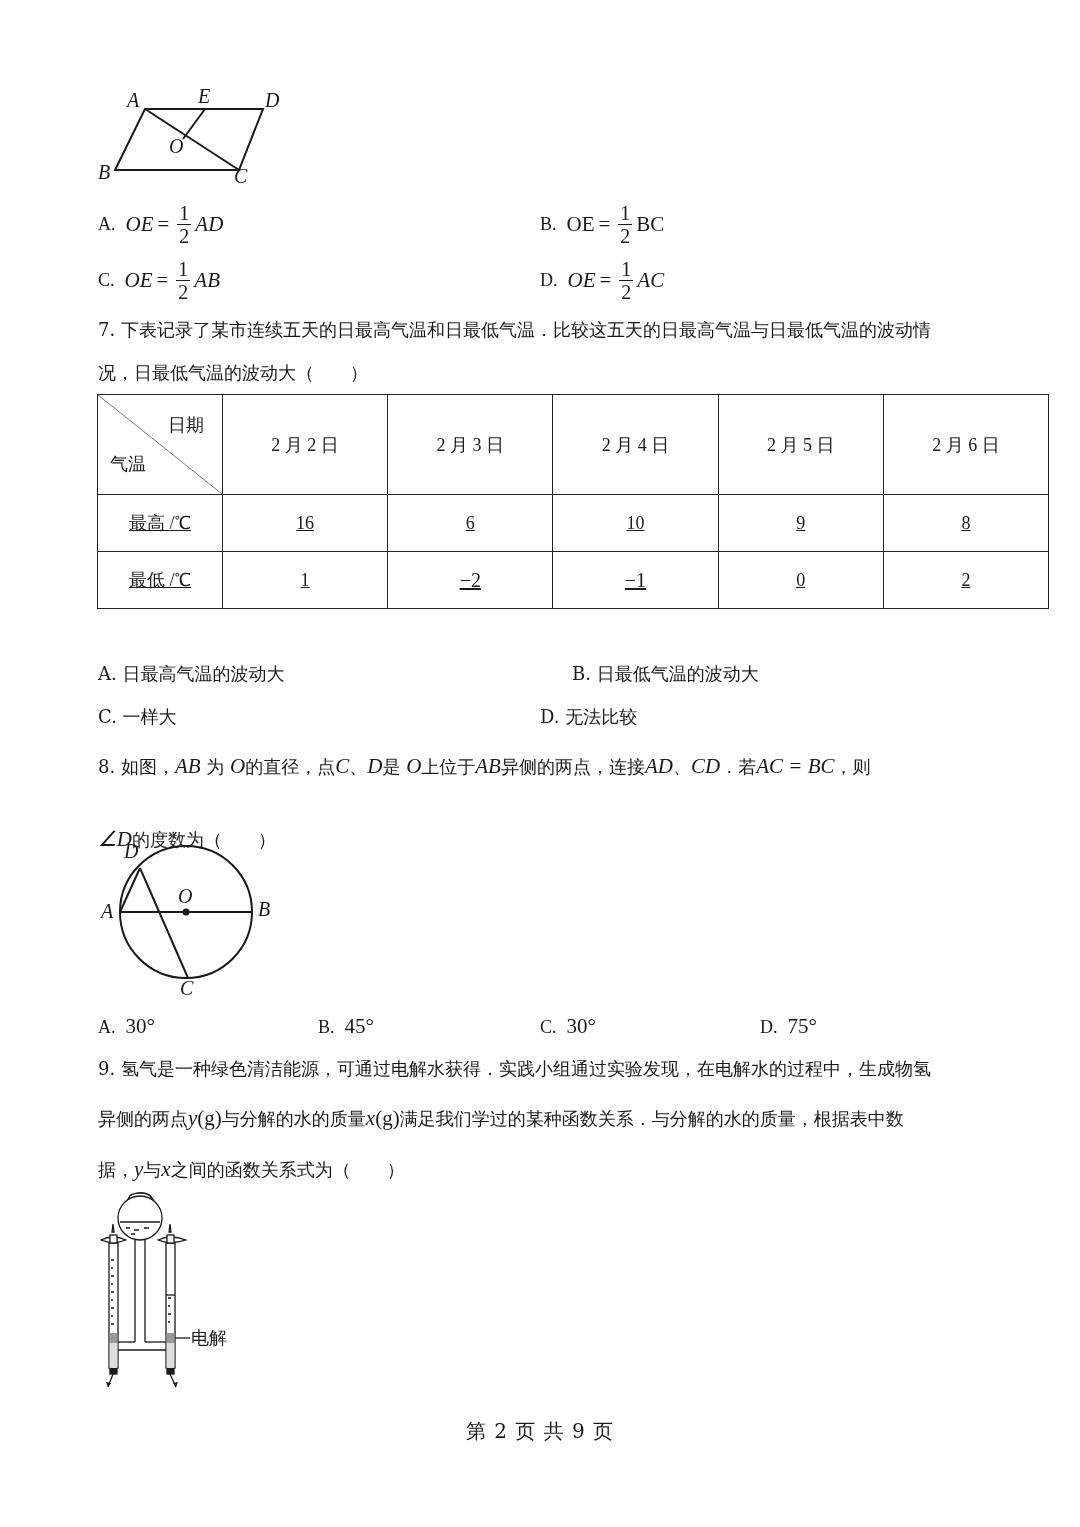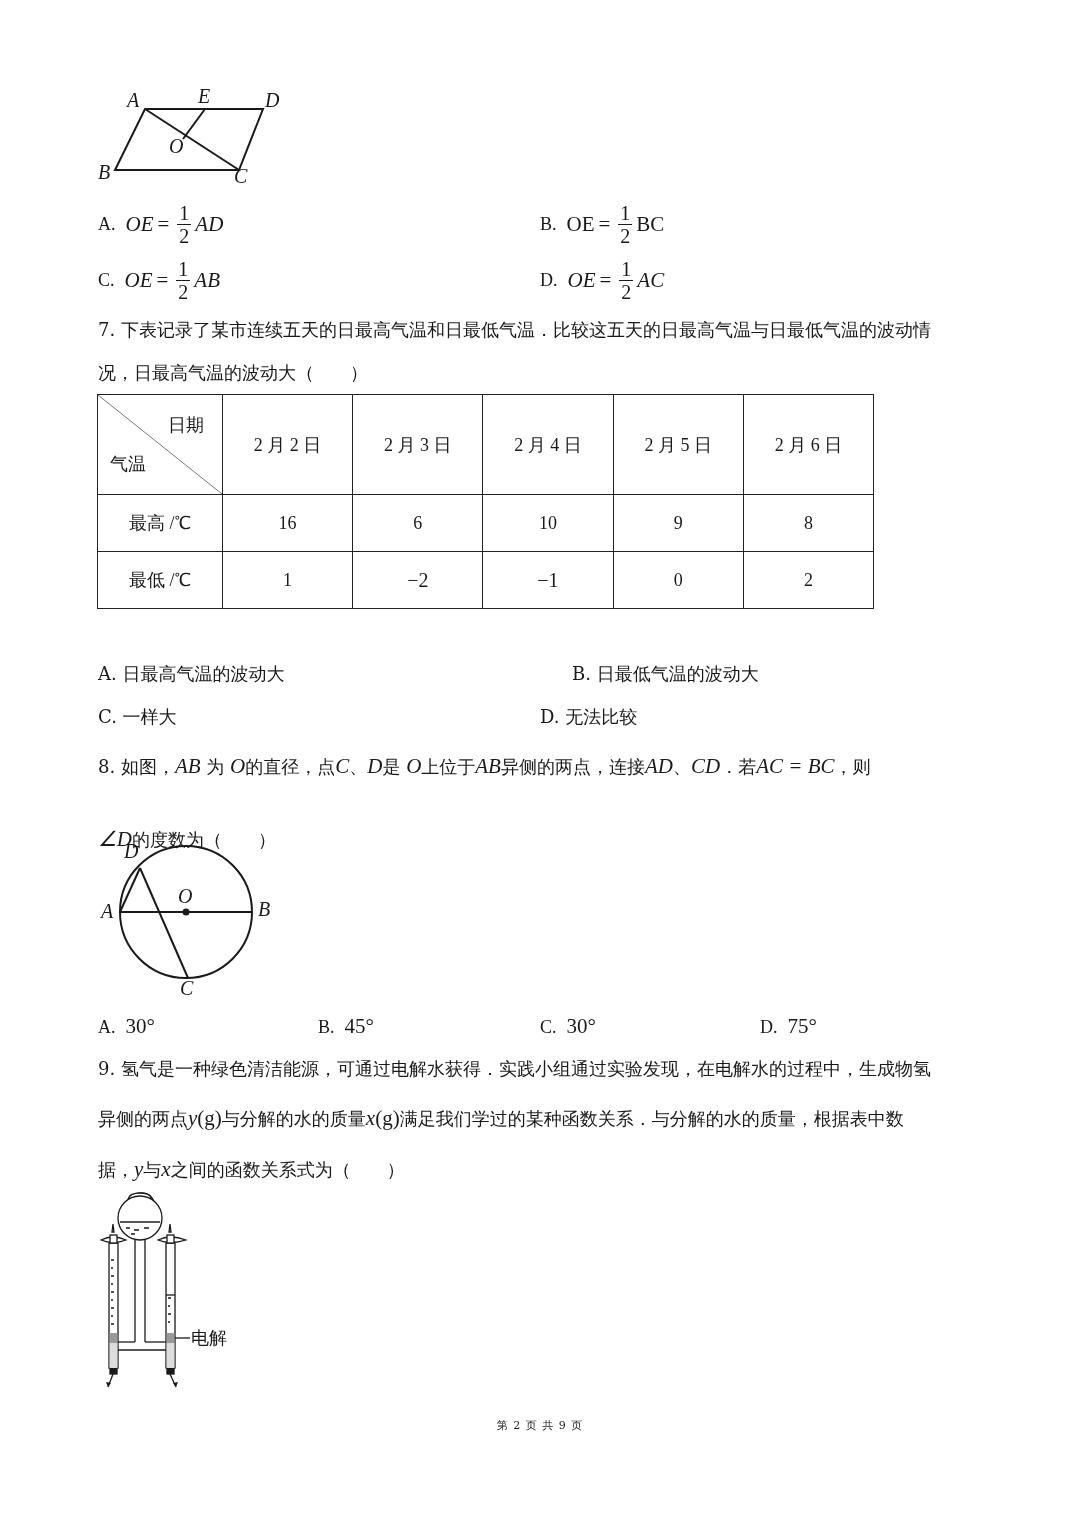--- a/index.html
+++ b/index.html
@@ -20,29 +20,29 @@
     vertical-align: middle; margin: 0 4px;
     font-family: "Liberation Serif", serif; font-size: 20px; line-height: 22px;
   }
   .frac .num { border-bottom: 1.5px solid #1a1a1a; padding: 0 2px; }
   .frac .den { padding: 0 2px; }
   .math-row { display: flex; align-items: center; height: 54px; }
   .eq { font-family: "Liberation Serif", serif; font-size: 21px; margin: 0 4px; }
 
   table.temp {
     position: absolute; left: 97px; top: 394px;
-    width: 777px; border-collapse: collapse;
+    width: 952px; border-collapse: collapse;
     font-family: "Liberation Serif", serif; font-size: 18px;
   }
   table.temp td {
     border: 1.5px solid #222;
     text-align: center; vertical-align: middle;
   }
   table.temp tr.head td { height: 100px; }
-  table.temp tr.r1 td, table.temp tr.r2 td { height: 57px; }
+  table.temp tr.r1 td, table.temp tr.r2 td { height: 57px; text-decoration: underline; }
   td.diag { position: relative; width: 125px; }
   td.diag svg { position: absolute; left: 0; top: 0; width: 100%; height: 100%; }
   td.diag .top { position: absolute; right: 18px; top: 18px; font-size: 18px; }
   td.diag .bot { position: absolute; left: 12px; bottom: 18px; font-size: 18px; }
   .num-big { font-size: 20px; }
 </style>
 </head>
 <body>
 
 <div class="abs" style="left:95px;top:85px;width:190px;height:105px;">
@@ -96,21 +96,21 @@
   <span class="it">OE</span>
   <span class="eq">=</span>
   <span class="frac">
       <span class="num">1</span>
       <span class="den">2</span>
     </span>
   <span class="it">AC</span>
 </div>
 
 <div class="abs txt" style="left:98px;top:318px;">7. 下表记录了某市连续五天的日最高气温和日最低气温．比较这五天的日最高气温与日最低气温的波动情</div>
-<div class="abs txt" style="left:98px;top:361px;">况，日最高气温的波动大（　　）</div>
+<div class="abs txt" style="left:98px;top:361px;">况，日最低气温的波动大（　　）</div>
 
 <table class="temp">
   <tbody>
       <tr class="head">
     <td class="diag">
       <svg preserveAspectRatio="none" viewBox="0 0 100 100">
             <line x1="0" y1="0" x2="100" y2="100" stroke="#555" stroke-width="0.8" vector-effect="non-scaling-stroke"></line>
           </svg>
       <span class="top">日期</span>
       <span class="bot">气温</span>
@@ -224,13 +224,13 @@
     <rect x="11.6" y="143" width="7.8" height="10" fill="#999"></rect>
     <rect x="68.6" y="143" width="7.8" height="10" fill="#999"></rect>
     <rect x="11.6" y="153" width="7.8" height="25" fill="#ddd"></rect>
     <rect x="68.6" y="153" width="7.8" height="25" fill="#ddd"></rect>
     <path d="M8,192 l2,5 l3,-4 z" fill="#1a1a1a"></path>
     <path d="M75,193 l3,4 l2,-5 z" fill="#1a1a1a"></path>
   </svg>
   <span class="abs txt" style="left:93px;top:136px;">电解</span>
 </div>
 
-<div class="abs" style="left:0;top:1418px;width:1080px;text-align:center;font-size:11px;letter-spacing:1px;">第 2 页 共 9 页</div>
+<div class="abs" style="left:0;top:1418px;width:1080px;text-align:center;font-size:20px;letter-spacing:1px;">第 2 页 共 9 页</div>
 
 </body></html>

